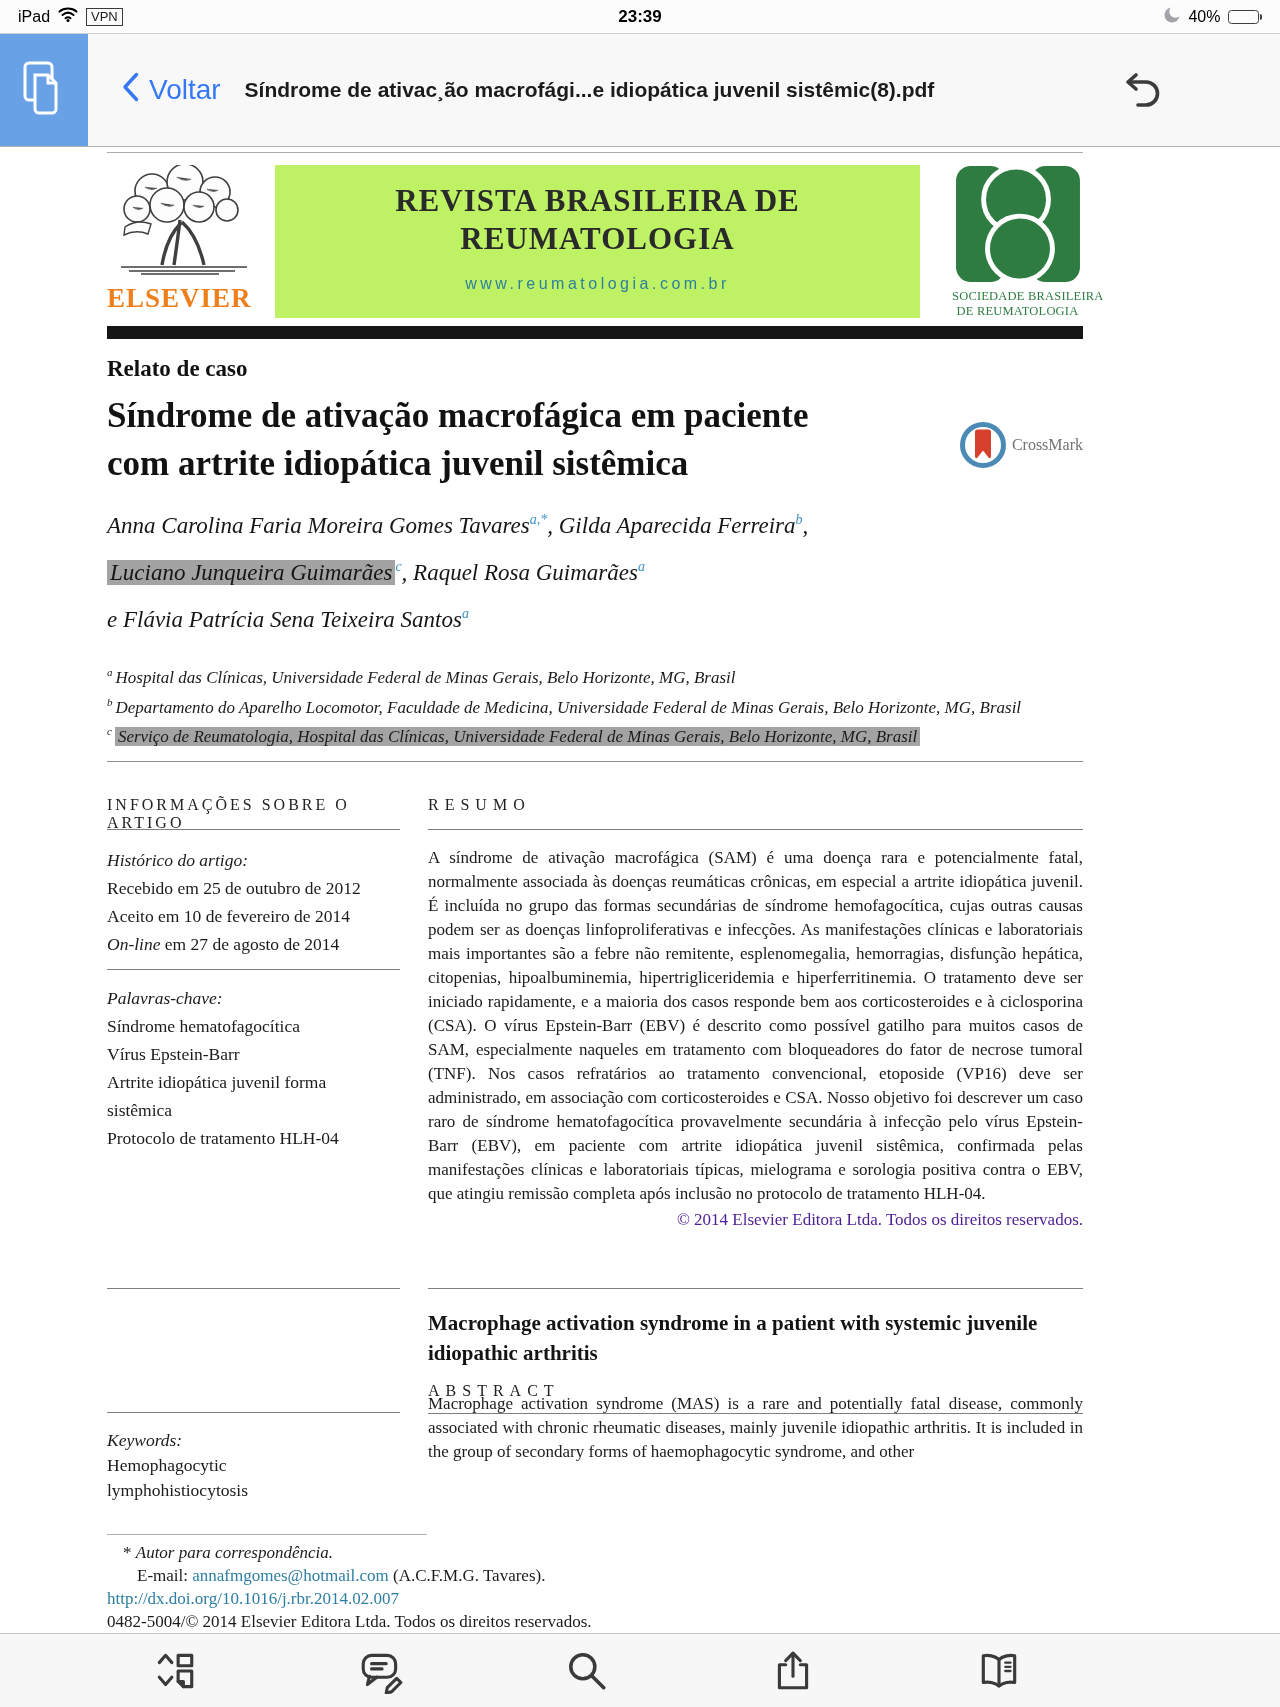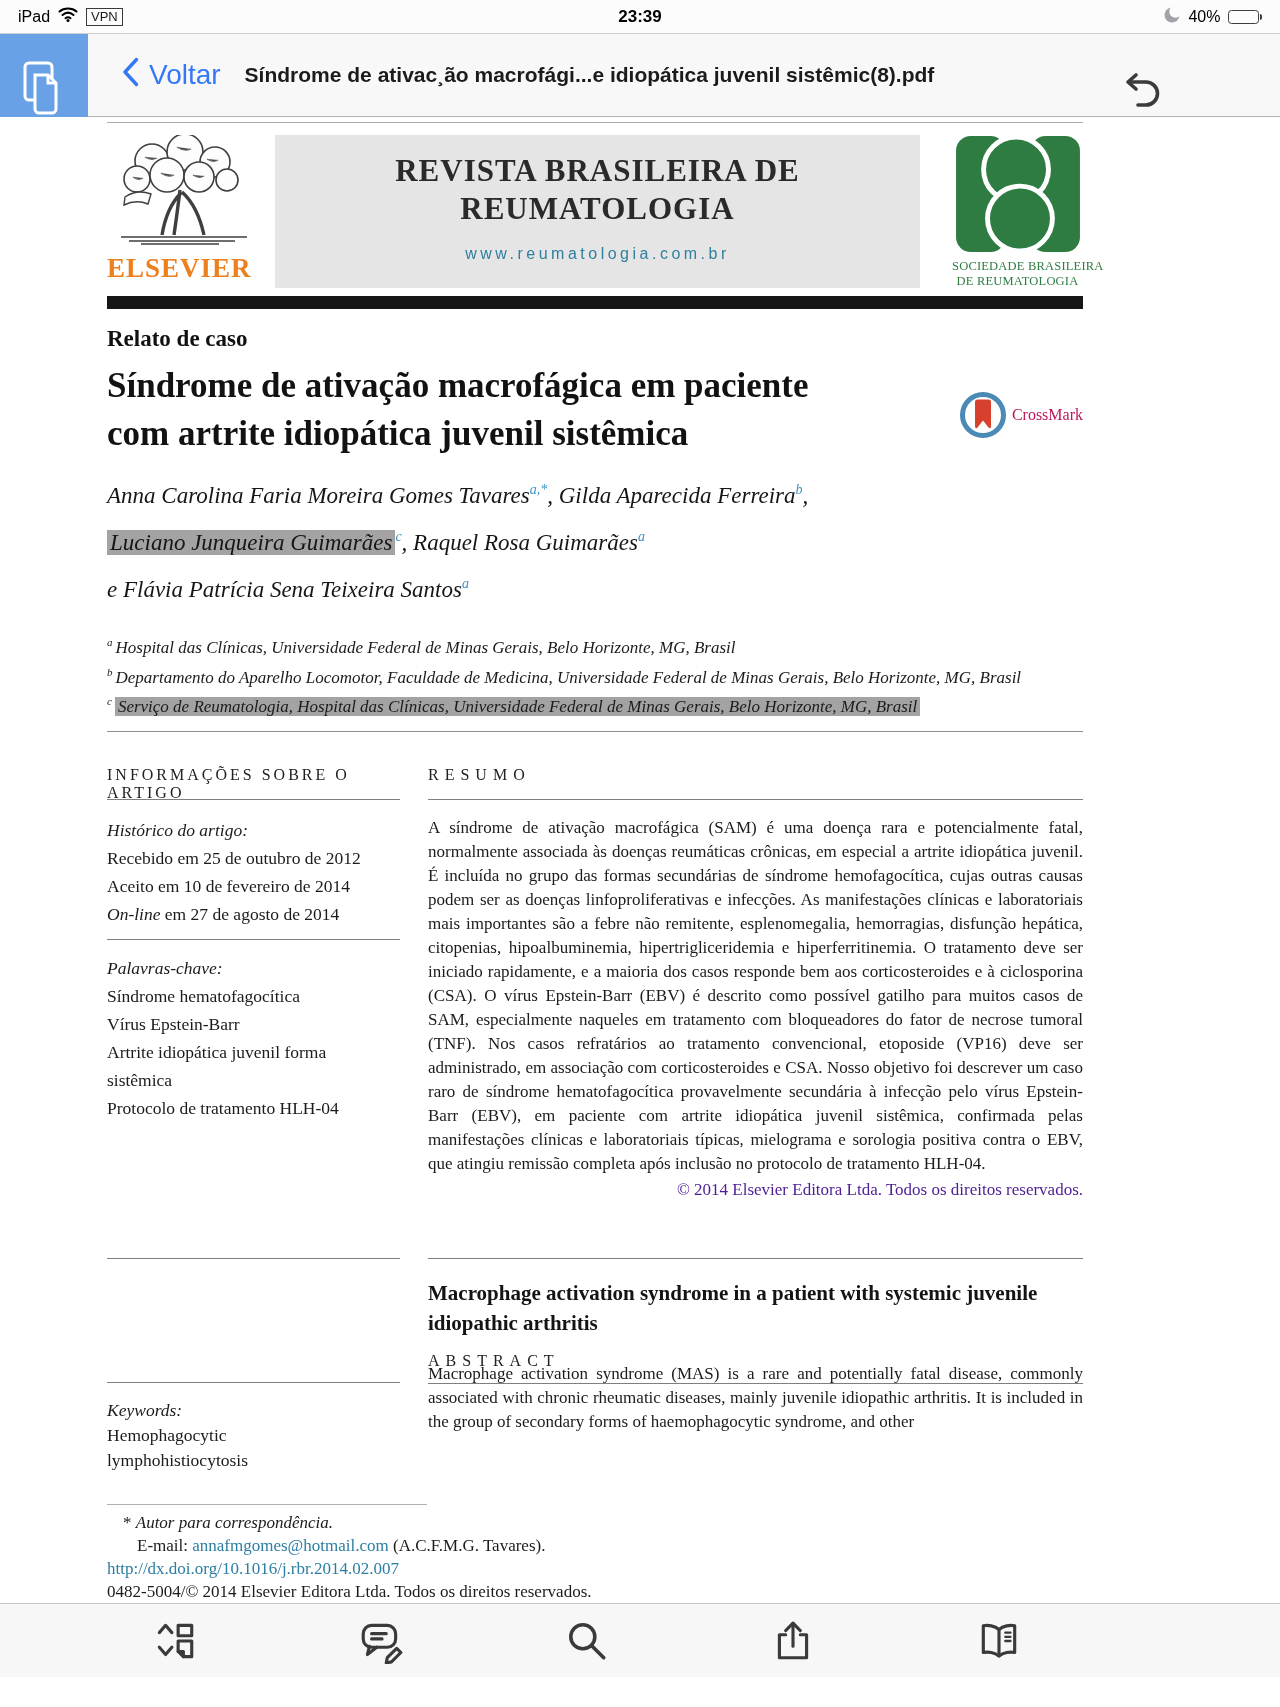--- a/index.html
+++ b/index.html
@@ -11,46 +11,46 @@
   .sb-left { display:flex; align-items:center; gap:8px; font-size:16px; color:#000; }
   .vpn-badge { border:1.5px solid #3a3a3a; border-radius:0; font-size:13px; line-height:16px; padding:0 4px; color:#1c1c1c; }
   .sb-time { position:absolute; left:50%; transform:translateX(-50%); font-size:17px; font-weight:bold; color:#000; }
   .sb-right { margin-left:auto; display:flex; align-items:center; gap:7px; font-size:16px; color:#000; }
   .battery { display:flex; align-items:center; }
   .battery-body { width:31px; height:14px; border:1.5px solid #3e3e3e; border-radius:3.5px; padding:1.5px; }
   .battery-fill { width:40%; height:100%; background:#000; border-radius:1.5px; }
   .battery-tip { width:2.5px; height:6px; background:#3e3e3e; border-radius:0 2px 2px 0; margin-left:1px; }
 
   
-  .nav-bar { height:84px; background:#f8f8f8; border-top:1px solid #cfcfcf; border-bottom:1px solid #b2b2b2; display:flex; align-items:center; position:relative; }
+  .nav-bar { height:114px; background:#f8f8f8; border-top:1px solid #cfcfcf; border-bottom:1px solid #b2b2b2; display:flex; align-items:center; position:relative; }
   .doc-tile { position:absolute; left:0; top:0; width:88px; height:112px; background:#69a1e6; display:flex; align-items:center; justify-content:center; cursor:pointer; }
   .back-btn { display:flex; align-items:center; gap:10px; margin-left:122px; color:#3478f6; font-size:28px; cursor:pointer; }
   .nav-title { margin-left:24px; font-size:21px; font-weight:bold; color:#1b1b1d; }
   .undo-btn { position:absolute; right:116px; top:34px; cursor:pointer; }
 
   
   .document { height:1486px; background:#fff; padding:0 197px 0 107px; position:relative; overflow:hidden; }
   .topline { margin-top:5px; border:0; border-top:1px solid #ababab; }
 
   .header-row { margin-top:12px; height:153px; display:flex; }
   .elsevier-block { width:168px; }
   .elsevier-word { font-family:"Liberation Serif", serif; color:#ee7f1d; font-size:27px; font-weight:bold; letter-spacing:1px; margin-top:2px; }
-  .graybox { width:645px; background:#e5e5e5; text-align:center; padding-top:17px; }
+  .graybox { width:645px; background:#bef264; text-align:center; padding-top:17px; }
   .journal-name { font-family:"Liberation Serif", serif; font-weight:bold; font-size:31px; line-height:38px; color:#2a2a2a; letter-spacing:1px; }
   .journal-url { margin-top:17px; font-size:16px; letter-spacing:3.5px; color:#2e7f9e; }
   .sbr-block { margin-left:auto; width:131px; text-align:center; }
   .sbr-caption { font-family:"Liberation Serif", serif; color:#2e7c41; font-size:12.5px; line-height:14.5px; letter-spacing:0.2px; white-space:nowrap; margin-top:2px; }
 
   .blackbar { margin-top:8px; height:13px; background:#161616; }
   .kicker { margin-top:16px; font-family:"Liberation Serif", serif; font-weight:bold; font-size:23px; line-height:27px; color:#111; }
 
   .title-row { margin-top:10px; display:flex; justify-content:space-between; height:96px; }
   .art-title { font-family:"Liberation Serif", serif; font-weight:bold; font-size:35px; line-height:48px; color:#121212; }
   .crossmark { display:flex; align-items:center; gap:5px; margin-top:10px; }
-  .crossmark-label { font-family:"Liberation Serif", serif; font-size:16px; color:#be185d; }
+  .crossmark-label { font-family:"Liberation Serif", serif; font-size:16px; color:#737373; }
 
   .authors { margin-top:16px; height:132px; font-family:"Liberation Serif", serif; font-style:italic; font-size:23px; line-height:44px; color:#161616; }
   .asup { color:#3f93c2; font-size:14px; position:relative; top:-9px; }
   .hl { background:#a3a3a3; padding:0 3px; }
 
   .affils { margin-top:24px; height:75px; font-family:"Liberation Serif", serif; font-style:italic; font-size:17px; line-height:25px; color:#1b1b1b; }
   .affils sup { font-size:11px; margin-right:3px; }
 
   .wide-hr { margin-top:26px; border:0; border-top:1px solid #8f8f8f; }
 

